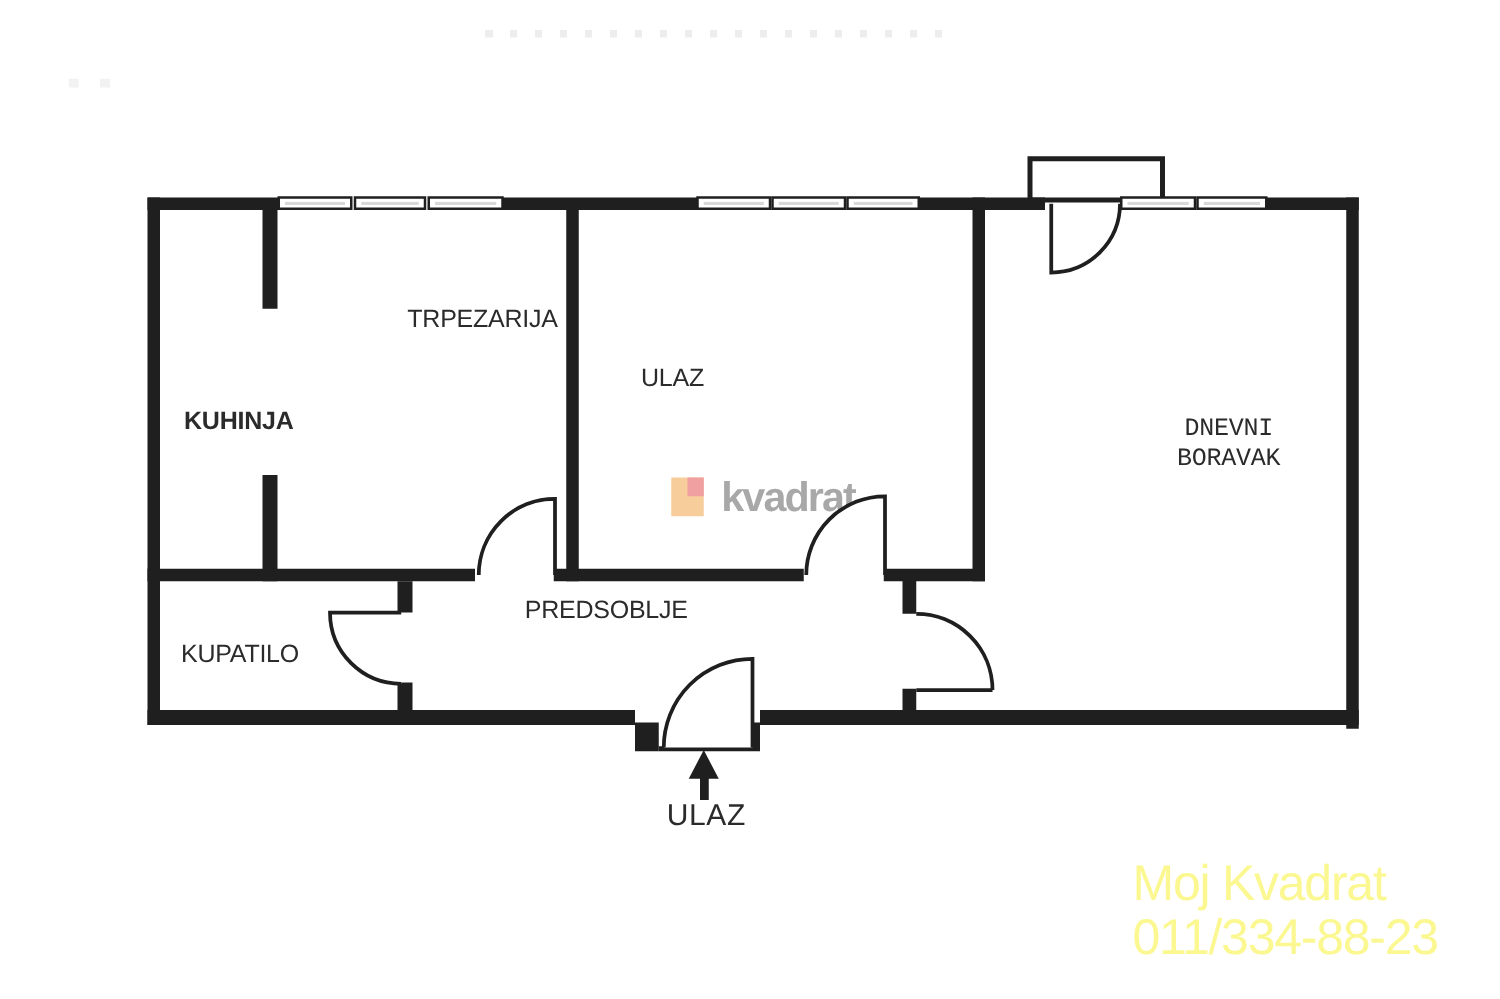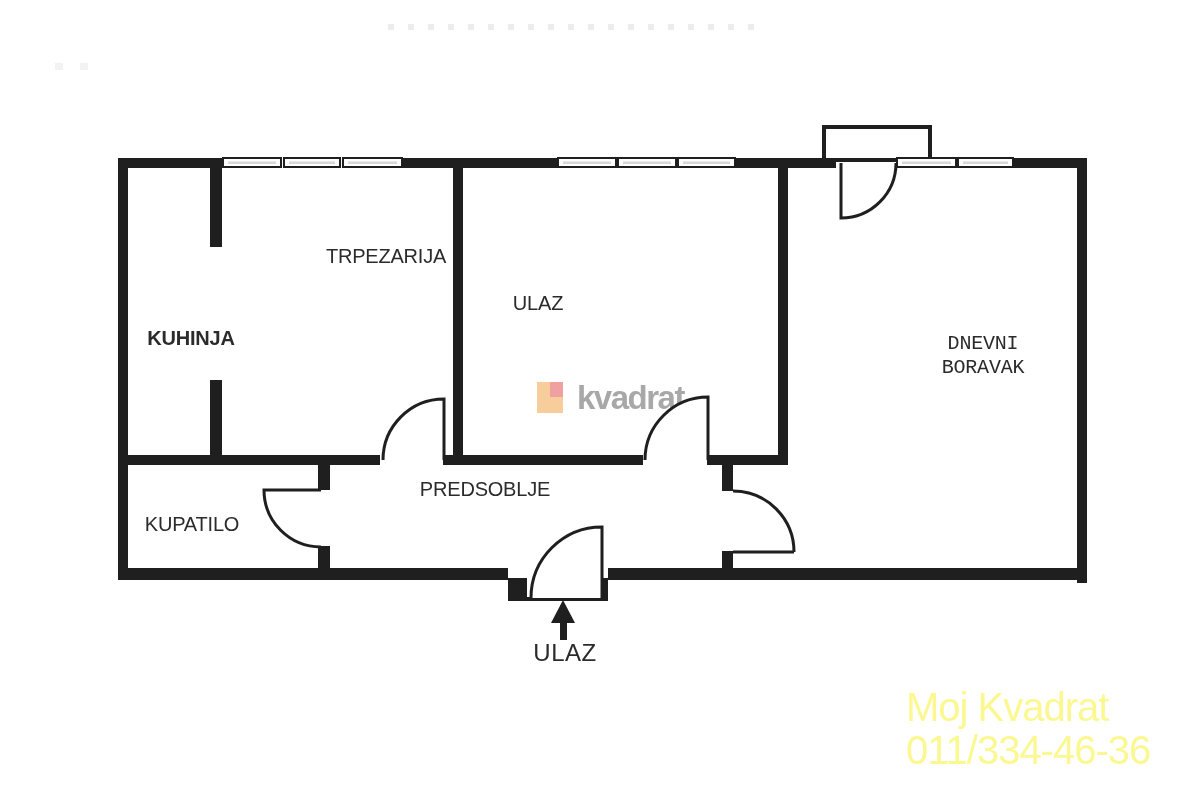--- a/index.html
+++ b/index.html
@@ -155,16 +155,16 @@
   <div class="room-label" style="left:191px;top:338px;font-weight:bold;">KUHINJA</div>
   <div class="room-label" style="left:386px;top:256px;">TRPEZARIJA</div>
   <div class="room-label" style="left:538px;top:303px;">ULAZ</div>
   <div class="room-label wrap" style="left:983px;top:356px;font-family:Liberation Mono, monospace;">DNEVNI BORAVAK</div>
   <div class="room-label" style="left:192px;top:524px;">KUPATILO</div>
   <div class="room-label" style="left:485px;top:489px;">PREDSOBLJE</div>
   <div class="room-label ulaz" style="left:565px;top:653px;">ULAZ</div>
 
   <div class="phone-wm">
     <div>Moj Kvadrat</div>
-    <div>011/334-46-36</div>
+    <div>011/334-88-23</div>
   </div>
 
 </div>
 
 </body></html>

